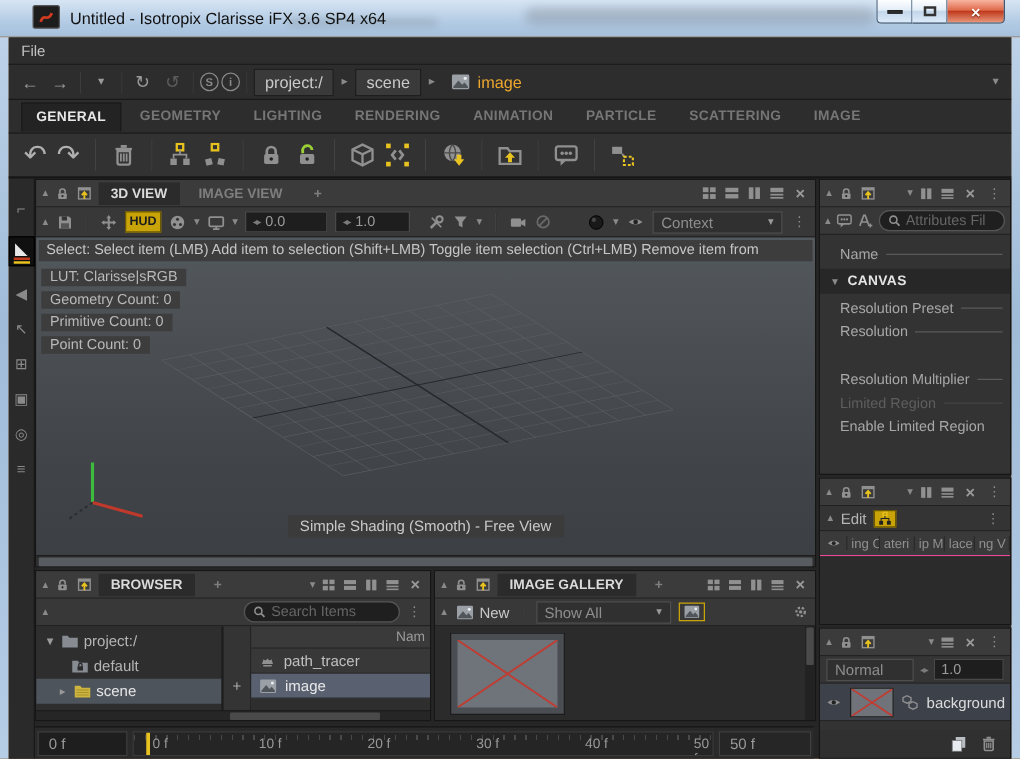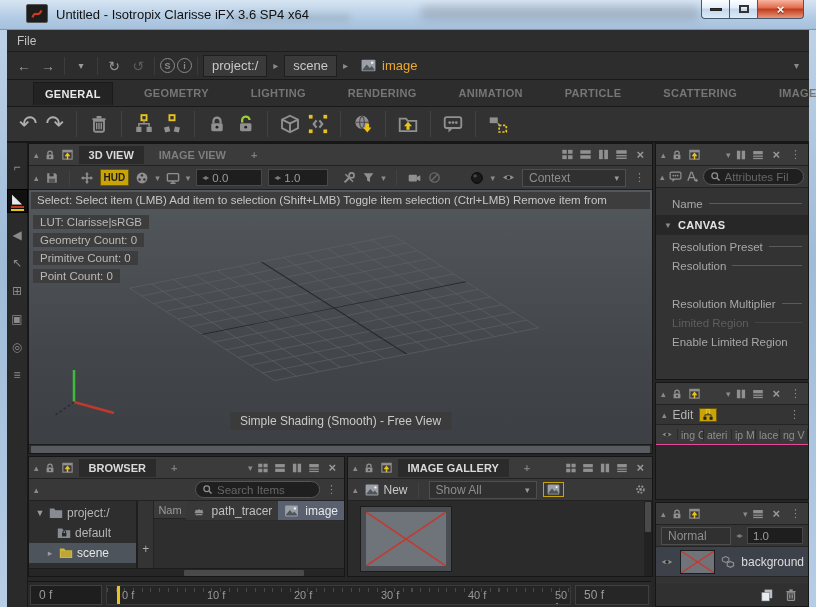--- a/index.html
+++ b/index.html
@@ -51,21 +51,21 @@
   .circ { width:15px; height:15px; border:1.5px solid #8a8a8a; border-radius:50%;
     display:flex; align-items:center; justify-content:center; font-size:9px; font-weight:bold; color:#8a8a8a; }
   .crumb-seg { height:22px; background:#3a3a3a; border:1px solid #1e1e1e; display:flex;
     align-items:center; padding:0 8px; color:#c9c9c9; font-size:13px; }
   .crumb-arrow { color:#8a8a8a; font-size:10px; padding:0 4px; }
   .crumb-current { display:flex; align-items:center; gap:5px; color:#eda72e; font-size:13px; padding:0 6px; }
   .nav-right { margin-left:auto; color:#8a8a8a; font-size:10px; padding-right:4px; }
 
   .tabsrow { position:absolute; left:0; top:50px; width:802px; height:27px; background:#2d2d2d;
     border-bottom:1px solid #191919; display:flex; align-items:center; gap:4px; padding:0 10px; }
-  .rtab { font-size:11px; font-weight:bold; color:#767676; padding:5px 11px; letter-spacing:.3px;margin-left:16px; }
+  .rtab { font-size:11px; font-weight:bold; color:#767676; padding:5px 11px; letter-spacing:.3px; }
   .rtab.active { color:#e8e8e8; background:#232323; border:1px solid #1a1a1a; border-bottom:none; }
 
   .toolbar { position:absolute; left:0; top:77px; width:802px; height:36px; background:#323232;
     border-bottom:2px solid #171717; display:flex; align-items:center; gap:8px; padding:0 12px; }
   .tbtn { display:flex; align-items:center; justify-content:center; color:#a9a9a9; }
   .tbtn .glyph { font-size:22px; line-height:20px; color:#b0b0b0; }
   .tb-sep { width:1px; height:26px; background:#1f1f1f; border-right:1px solid #424242; margin:0 4px; }
 
   
   .panel { position:absolute; background:#333; border:1px solid #161616; display:flex; flex-direction:column; }
@@ -151,21 +151,21 @@
   .brw-body { flex:1; display:flex; overflow:hidden; }
   .tree { width:150px; background:#2e2e2e; border-right:2px solid #1e1e1e; padding-top:2px; }
   .tree-row { height:20px; display:flex; align-items:center; gap:4px; font-size:12px; color:#b5b5b5;
     padding-left:6px; }
   .tree-row.selected { background:#4e545c; color:#e6e6e6; }
   .tw { display:inline-block; width:10px; font-size:9px; color:#9a9a9a; text-align:center; }
   .gutter { width:22px; background:#343434; border-right:1px solid #242424; display:flex;
     flex-direction:column; }
   .gutter .gcell { height:20px; display:flex; align-items:center; justify-content:center;
     color:#aaa; font-size:12px; }
-  .list { flex:1; display:flex; flex-direction:row; background:#2e2e2e; }
+  .list { flex:1; display:flex; flex-direction:column; background:#2e2e2e; }
   .list-header { height:18px; background:#3a3a3a; border-bottom:1px solid #242424; color:#9a9a9a;
     font-size:11px; display:flex; align-items:center; justify-content:flex-end; padding:0 4px; }
   .list-row { height:20px; display:flex; align-items:center; gap:6px; padding:0 6px;
     background:#383838; border-bottom:1px solid #2a2a2a; color:#c0c0c0; font-size:12px; }
   .list-row.selected { background:#596070; color:#e8e8e8; }
   .hscroll { height:8px; background:#262626; border-top:1px solid #1c1c1c; position:relative; flex:none; }
   .hscroll .thumb { position:absolute; top:1px; height:6px; background:#4a4a4a; border-radius:1px; }
 
   
   .gal-toolbar { height:22px; background:#383838; border-bottom:1px solid #222; display:flex;

